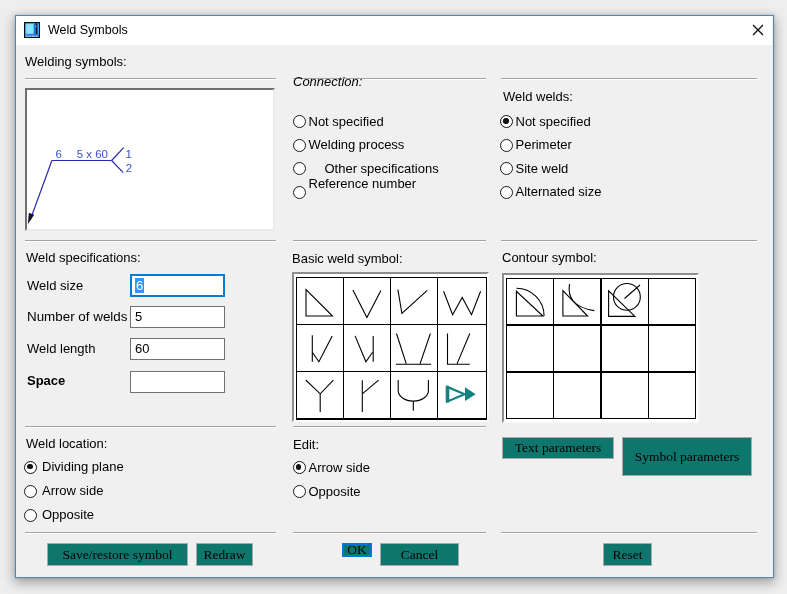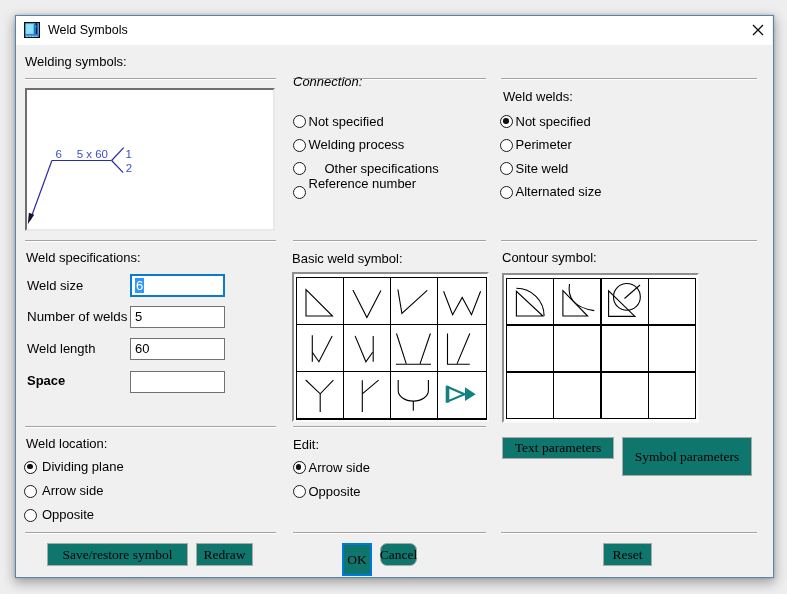--- a/index.html
+++ b/index.html
@@ -176,22 +176,22 @@
 </svg>
 
 <div class="hr" style="left:293px;top:426px;width:193px;"></div>
 <div class="lbl" style="left:293px;top:436.5px;">Edit:</div>
 <div class="radio sel" style="left:292.5px;top:461px;"></div>
 <div class="lbl" style="left:308.5px;top:459.5px;">Arrow side</div>
 <div class="radio" style="left:292.5px;top:485px;"></div>
 <div class="lbl" style="left:308.5px;top:483.5px;">Opposite</div>
 
 <div class="hr" style="left:293px;top:532px;width:193px;"></div>
-<div class="btn" style="left:342px;top:543px;width:30px;height:33px;border:2px solid #0078d7;">OK</div>
-<div class="btn" style="left:380px;top:543px;width:37px;height:23px;border-radius:7px;">Cancel</div>
+<div class="btn" style="left:342px;top:543px;width:30px;height:14px;border:2px solid #0078d7;">OK</div>
+<div class="btn" style="left:380px;top:543px;width:79px;height:23px;">Cancel</div>
 
 <div class="hr" style="left:501px;top:78px;width:256px;"></div>
 <div class="lbl" style="left:503px;top:89px;">Weld welds:</div>
 <div class="radio sel" style="left:500px;top:115px;"></div>
 <div class="lbl" style="left:515.5px;top:113.5px;">Not specified</div>
 <div class="radio" style="left:500px;top:138.5px;"></div>
 <div class="lbl" style="left:515.5px;top:137px;">Perimeter</div>
 <div class="radio" style="left:500px;top:162px;"></div>
 <div class="lbl" style="left:515.5px;top:160.5px;">Site weld</div>
 <div class="radio" style="left:500px;top:185.5px;"></div>

